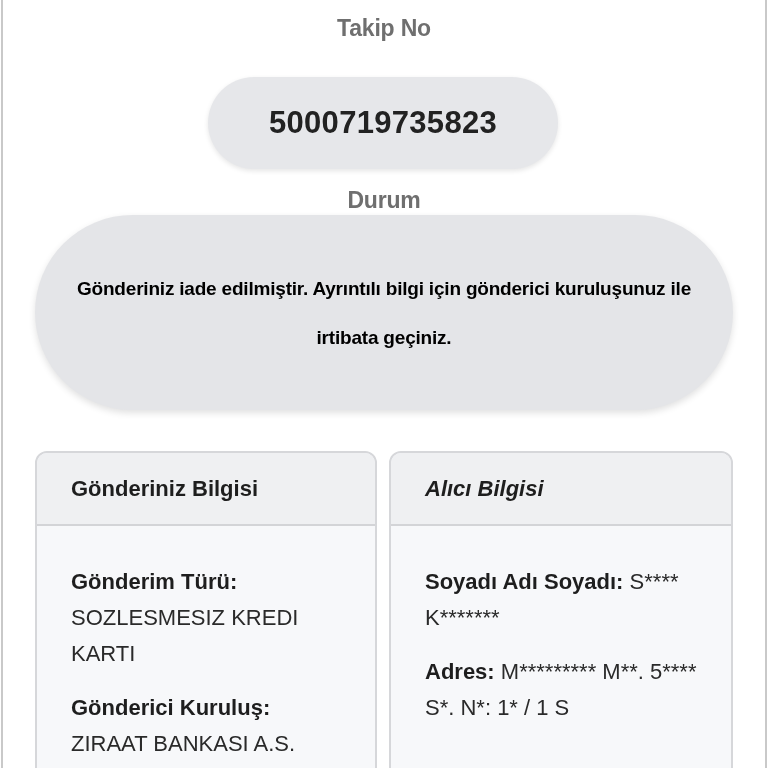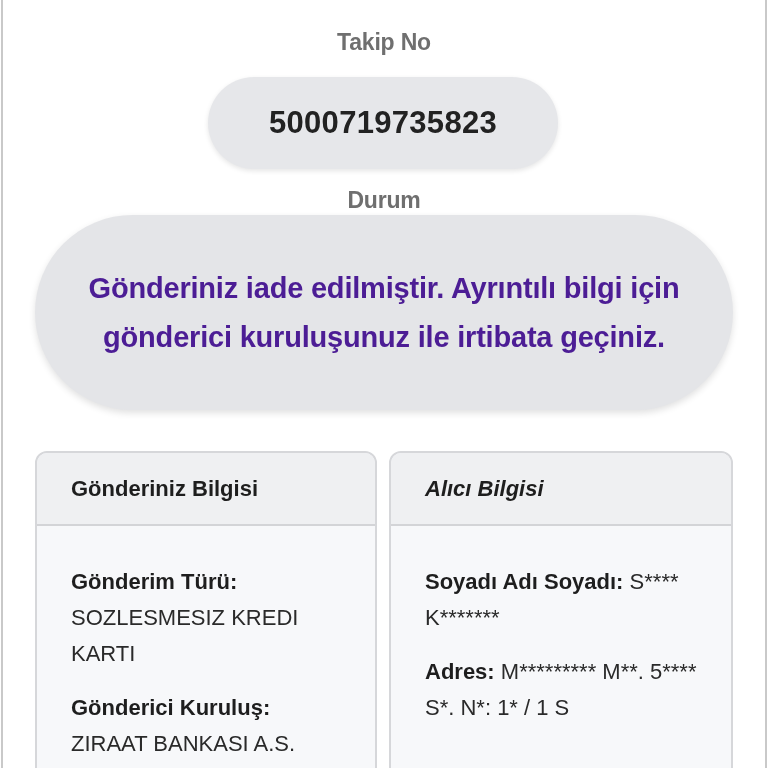--- a/index.html
+++ b/index.html
@@ -30,21 +30,21 @@
     .label {
       position: absolute;
       left: 0;
       width: 768px;
       text-align: center;
       color: #6f6f6f;
       font-weight: bold;
       font-size: 23px;
       letter-spacing: -0.2px;
     }
-    .label.tracking { top: 29px; }
+    .label.tracking { top: 15px; }
     .label.status { top: 187px; }
 
     .tracking-pill {
       position: absolute;
       left: 208px;
       top: 45px;
       width: 350px;
       height: 92px;
       border-radius: 46px;
       background: #e6e7ea;
@@ -68,23 +68,23 @@
       border-radius: 98px;
       background: #e4e5e8;
       box-shadow: 0 3px 7px rgba(0,0,0,0.12);
       display: flex;
       align-items: center;
       justify-content: center;
       text-align: center;
     }
     .status-text {
       width: 620px;
-      color: #4c1d95;
+      color: #000000;
       font-weight: bold;
-      font-size: 29px;
+      font-size: 19px;
       line-height: 49px;
       letter-spacing: -0.2px;
     }
 
     .card {
       position: absolute;
       top: 451px;
       width: 342px;
       height: 340px;
       border: 2px solid #d6d7da;

